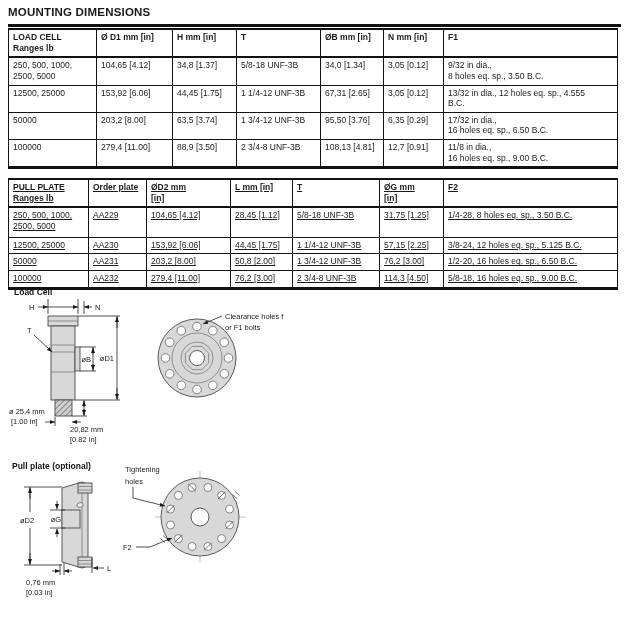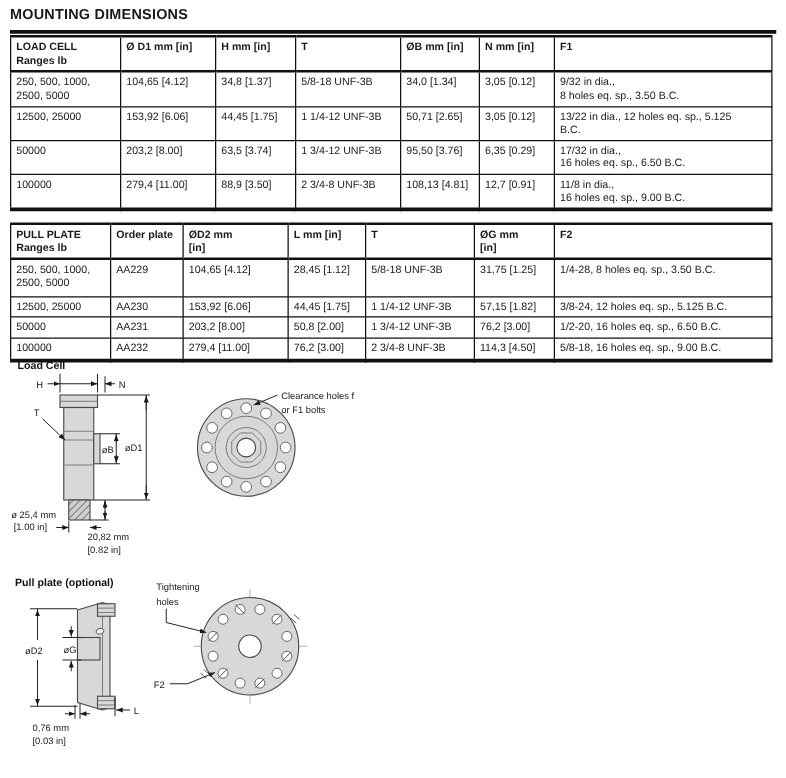--- a/index.html
+++ b/index.html
@@ -2,21 +2,21 @@
 <html><head>
 <meta charset="utf-8">
 <style>
   html,body{margin:0;padding:0;background:#fff;}
   #page{position:relative;width:629px;height:622px;background:#fff;overflow:hidden;
         font-family:"Liberation Sans",sans-serif;color:#1a1a1a;padding-left:40px;}
   .title{position:absolute;left:8px;top:6px;font-size:11.5px;font-weight:bold;letter-spacing:.2px;}
   .rule{position:absolute;left:8px;top:24px;width:613px;height:3px;background:#111;}
   table.dims{position:absolute;left:8px;border-collapse:collapse;table-layout:fixed;width:609px;
              border-top:2px solid #111;border-bottom:3px solid #111;}
-  #t1{top:28px;} #t2{top:178px;}
+  #t1{top:28px;} #t2{top:178px;text-decoration:underline;}
   .dims th,.dims td{border:1px solid #111;padding:2px 4px 3px 4px;font-size:8.5px;line-height:1.25;
              vertical-align:top;text-align:left;white-space:pre-line;overflow:hidden;}
   .dims th{font-weight:bold;border-top:2px solid #111;border-bottom:2px solid #111;}
   .dims thead tr{height:27px;}
   #t1 tbody tr{height:26px;}
   #t2 tbody tr{height:16px;} #t2 tbody tr.tall{height:30px;}
   svg{position:absolute;left:8px;}
   #lc-svg{top:286px;} #pp-svg{top:458px;}
   .svgt{font-family:"Liberation Sans",sans-serif;font-size:7.5px;fill:#1a1a1a;}
   .figtitle{font-family:"Liberation Sans",sans-serif;font-size:8.5px;font-weight:bold;fill:#111;}
@@ -66,23 +66,23 @@
         <td>34,0 [1.34]</td>
         <td>3,05 [0.12]</td>
         <td>9/32 in dia.,
 8 holes eq. sp., 3.50 B.C.</td>
       </tr>
       <tr>
         <td>12500, 25000</td>
         <td>153,92 [6.06]</td>
         <td>44,45 [1.75]</td>
         <td>1 1/4-12 UNF-3B</td>
-        <td>50,71 [2.65]</td>
+        <td>67,31 [2.65]</td>
         <td>3,05 [0.12]</td>
-        <td>13/22 in dia., 12 holes eq. sp., 5.125
+        <td>13/32 in dia., 12 holes eq. sp., 4.555
 B.C.</td>
       </tr>
       <tr>
         <td>50000</td>
         <td>203,2 [8.00]</td>
         <td>63,5 [3.74]</td>
         <td>1 3/4-12 UNF-3B</td>
         <td>95,50 [3.76]</td>
         <td>6,35 [0.29]</td>
         <td>17/32 in dia.,
@@ -135,21 +135,21 @@
         <td>5/8-18 UNF-3B</td>
         <td>31,75 [1.25]</td>
         <td>1/4-28, 8 holes eq. sp., 3.50 B.C.</td>
       </tr>
       <tr>
         <td>12500, 25000</td>
         <td>AA230</td>
         <td>153,92 [6.06]</td>
         <td>44,45 [1.75]</td>
         <td>1 1/4-12 UNF-3B</td>
-        <td>57,15 [1.82]</td>
+        <td>57,15 [2.25]</td>
         <td>3/8-24, 12 holes eq. sp., 5.125 B.C.</td>
       </tr>
       <tr>
         <td>50000</td>
         <td>AA231</td>
         <td>203,2 [8.00]</td>
         <td>50,8 [2.00]</td>
         <td>1 3/4-12 UNF-3B</td>
         <td>76,2 [3.00]</td>
         <td>1/2-20, 16 holes eq. sp., 6.50 B.C.</td>

